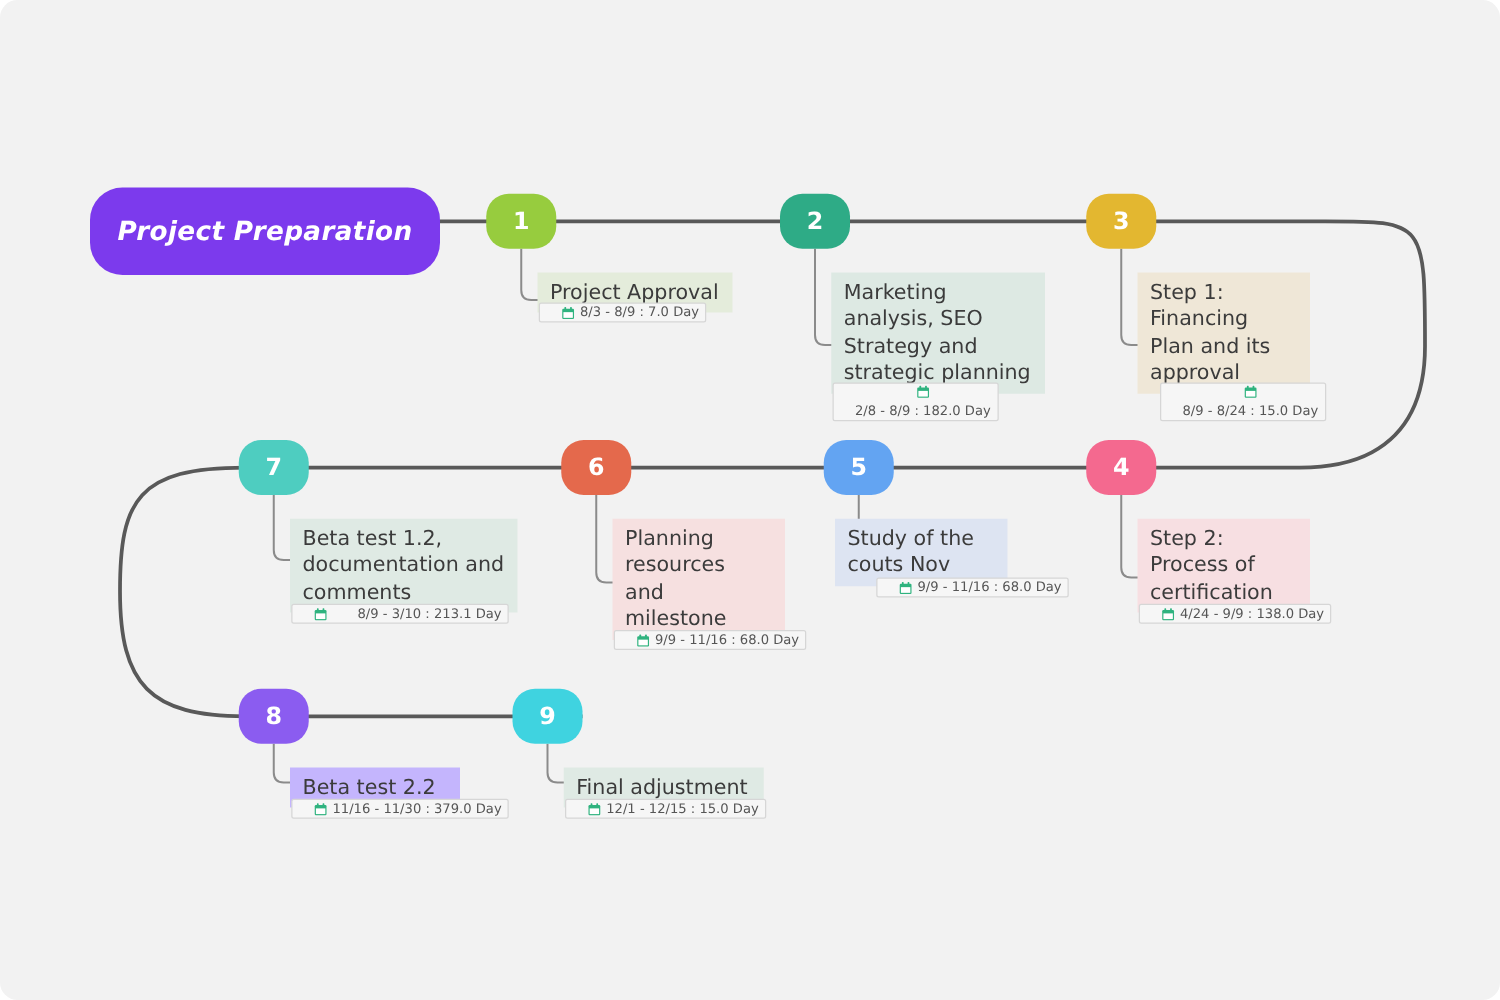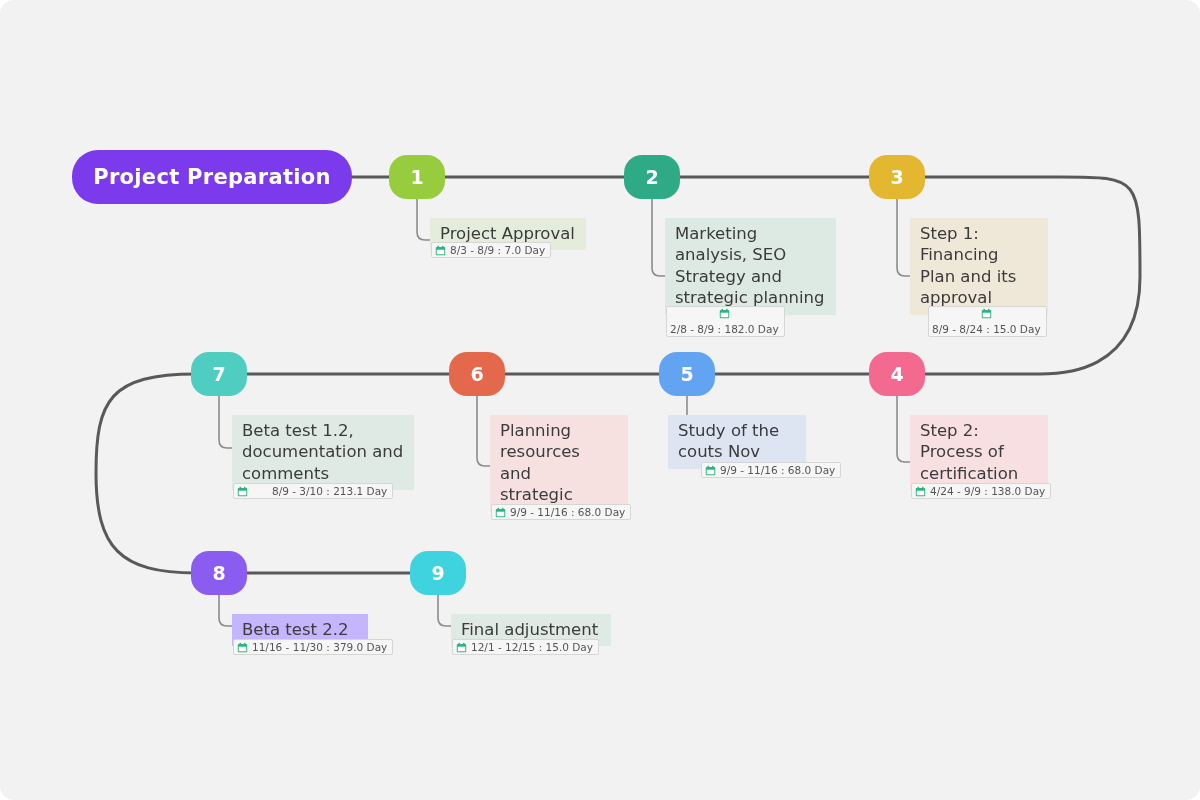--- a/index.html
+++ b/index.html
@@ -60,21 +60,21 @@
     white-space: pre-line;
   }
   .date-chip {
     position: absolute;
     display: inline-flex;
     align-items: center;
     gap: 4px;
     background: #f6f6f6;
     border: 1px solid #d6d6d6;
     border-radius: 2px;
-    padding: 1px 5px 1px 3px;
+    padding: 1px 5px 1px 17px;
     font-size: 10.5px;
     color: #555555;
     white-space: nowrap;
     box-sizing: border-box;
   }
   .cal-icon {
     flex: 0 0 auto;
     width: 11px;
     height: 11px;
     display: block;
@@ -99,21 +99,21 @@
     <path d="M 652 199 L 652 268 Q 652 276 660 276 L 669 276" fill="none" stroke="#8b8b8b" stroke-width="1.6"></path>
     <path d="M 897 199 L 897 268 Q 897 276 905 276 L 914 276" fill="none" stroke="#8b8b8b" stroke-width="1.6"></path>
     <path d="M 897 396 L 897 454 Q 897 462 905 462 L 914 462" fill="none" stroke="#8b8b8b" stroke-width="1.6"></path>
     <path d="M 687 396 L 687 434 Q 687 442 695 442 L 704 442" fill="none" stroke="#8b8b8b" stroke-width="1.6"></path>
     <path d="M 477 396 L 477 458 Q 477 466 485 466 L 494 466" fill="none" stroke="#8b8b8b" stroke-width="1.6"></path>
     <path d="M 219 396 L 219 440 Q 219 448 227 448 L 236 448" fill="none" stroke="#8b8b8b" stroke-width="1.6"></path>
     <path d="M 219 595 L 219 618 Q 219 626 227 626 L 236 626" fill="none" stroke="#8b8b8b" stroke-width="1.6"></path>
     <path d="M 438 595 L 438 618 Q 438 626 446 626 L 455 626" fill="none" stroke="#8b8b8b" stroke-width="1.6"></path>
   </svg>
 
-  <div class="title-pill" style="left:72px; top:150px; width:280px; height:54px;">Project Preparation</div>
+  <div class="title-pill" style="left:72px; top:150px; width:280px; height:70px;font-style:italic;">Project Preparation</div>
 
   <div class="node-badge" style="left:389px; top:155px; background:#97cc3e;">1</div>
   <div class="node-label" style="left:430px; top:218px; width:156px; background:#e4ecdb;">Project Approval</div>
   <div class="date-chip" style="left:431px; top:242px;">
     <svg class="cal-icon" viewBox="0 0 14 14">
       <rect x="1" y="2.5" width="12" height="10.5" rx="1.2" fill="#2fb37f"></rect>
       <rect x="2.2" y="6" width="9.6" height="5.8" fill="#ffffff"></rect>
       <rect x="3.2" y="0.8" width="1.8" height="3" rx="0.6" fill="#2fb37f"></rect>
       <rect x="9" y="0.8" width="1.8" height="3" rx="0.6" fill="#2fb37f"></rect>
     </svg>
@@ -174,21 +174,21 @@
       <rect x="3.2" y="0.8" width="1.8" height="3" rx="0.6" fill="#2fb37f"></rect>
       <rect x="9" y="0.8" width="1.8" height="3" rx="0.6" fill="#2fb37f"></rect>
     </svg>
     <span>9/9 - 11/16 : 68.0 Day</span>
   </div>
 
   <div class="node-badge" style="left:449px; top:352px; background:#e4694c;">6</div>
   <div class="node-label" style="left:490px; top:415px; width:138px; background:#f6e0e0;">Planning
 resources
 and
-strategic</div>
+milestone</div>
   <div class="date-chip" style="left:491px; top:504px;">
     <svg class="cal-icon" viewBox="0 0 14 14">
       <rect x="1" y="2.5" width="12" height="10.5" rx="1.2" fill="#2fb37f"></rect>
       <rect x="2.2" y="6" width="9.6" height="5.8" fill="#ffffff"></rect>
       <rect x="3.2" y="0.8" width="1.8" height="3" rx="0.6" fill="#2fb37f"></rect>
       <rect x="9" y="0.8" width="1.8" height="3" rx="0.6" fill="#2fb37f"></rect>
     </svg>
     <span>9/9 - 11/16 : 68.0 Day</span>
   </div>
 

